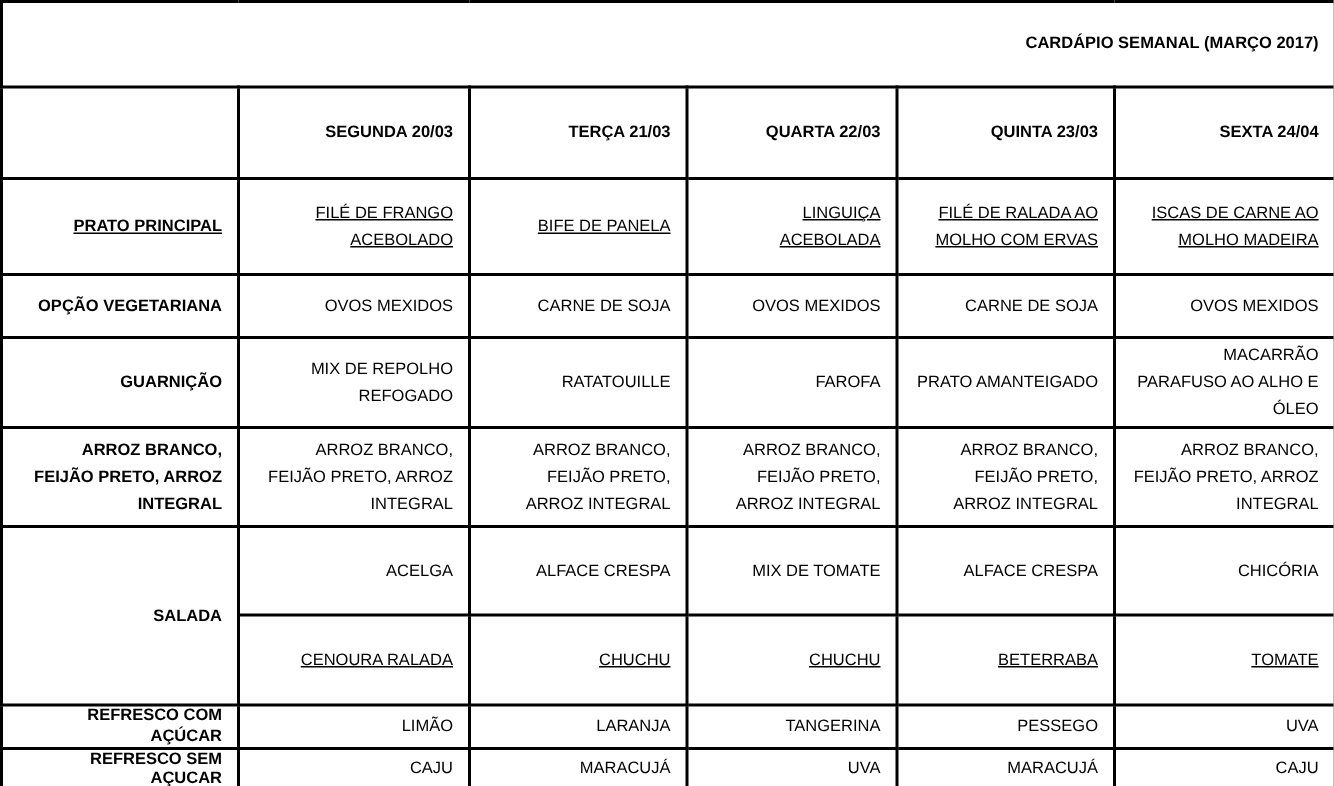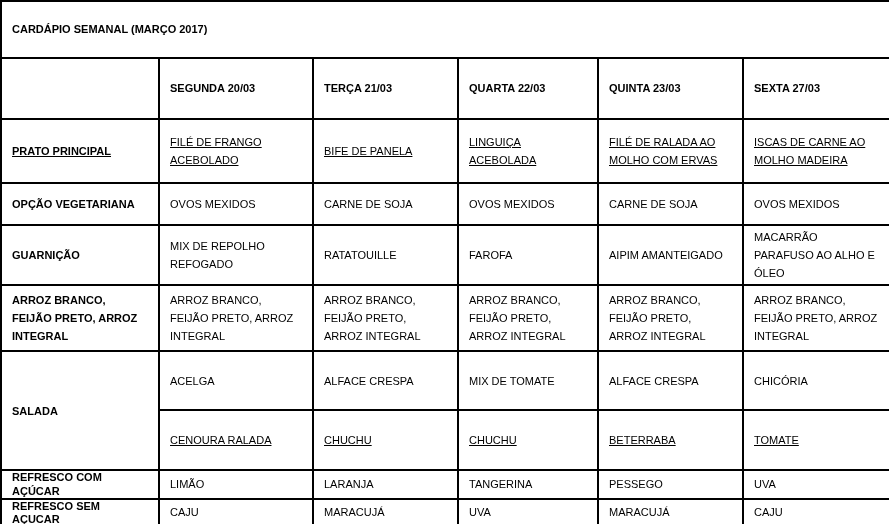--- a/index.html
+++ b/index.html
@@ -16,21 +16,21 @@
   table.menu {
     border-collapse: collapse;
     table-layout: fixed;
     width: 889px;
     height: 524px;
     font-family: "Liberation Sans", sans-serif;
     color: #000000;
   }
   table.menu td {
     border: 2px solid #000000;
-    text-align: left;
+    text-align: right;
     vertical-align: middle;
     padding: 2px 10px;
     font-size: 11px;
     line-height: 1.65;
     overflow: hidden;
   }
   td.title {
     font-weight: bold;
     font-size: 12px;
     border: 2px solid #000000;
@@ -70,21 +70,21 @@
         <tr class="r-title">
       <td class="title" colspan="6">CARDÁPIO SEMANAL (MARÇO 2017)</td>
     </tr>
 
     <tr class="r-header">
       <td class="b"></td>
       <td class="b">SEGUNDA 20/03</td>
       <td class="b">TERÇA 21/03</td>
       <td class="b">QUARTA 22/03</td>
       <td class="b">QUINTA 23/03</td>
-      <td class="b">SEXTA 27/03</td>
+      <td class="b">SEXTA 24/04</td>
     </tr>
 
     <tr class="r0">
       <td class="b">PRATO PRINCIPAL</td>
       <td>FILÉ DE FRANGO ACEBOLADO</td>
       <td>BIFE DE PANELA</td>
       <td>LINGUIÇA ACEBOLADA</td>
       <td>FILÉ DE RALADA AO MOLHO COM ERVAS</td>
       <td>ISCAS DE CARNE AO MOLHO MADEIRA</td>
     </tr>
@@ -96,21 +96,21 @@
       <td>OVOS MEXIDOS</td>
       <td>CARNE DE SOJA</td>
       <td>OVOS MEXIDOS</td>
     </tr>
 
     <tr class="r2">
       <td class="b">GUARNIÇÃO</td>
       <td>MIX DE REPOLHO REFOGADO</td>
       <td>RATATOUILLE</td>
       <td>FAROFA</td>
-      <td>AIPIM AMANTEIGADO</td>
+      <td>PRATO AMANTEIGADO</td>
       <td>MACARRÃO PARAFUSO AO ALHO E ÓLEO</td>
     </tr>
 
     <tr class="r3">
       <td class="b">ARROZ BRANCO, FEIJÃO PRETO, ARROZ INTEGRAL</td>
       <td>ARROZ BRANCO, FEIJÃO PRETO, ARROZ INTEGRAL</td>
       <td>ARROZ BRANCO, FEIJÃO PRETO, ARROZ INTEGRAL</td>
       <td>ARROZ BRANCO, FEIJÃO PRETO, ARROZ INTEGRAL</td>
       <td>ARROZ BRANCO, FEIJÃO PRETO, ARROZ INTEGRAL</td>
       <td>ARROZ BRANCO, FEIJÃO PRETO, ARROZ INTEGRAL</td>

